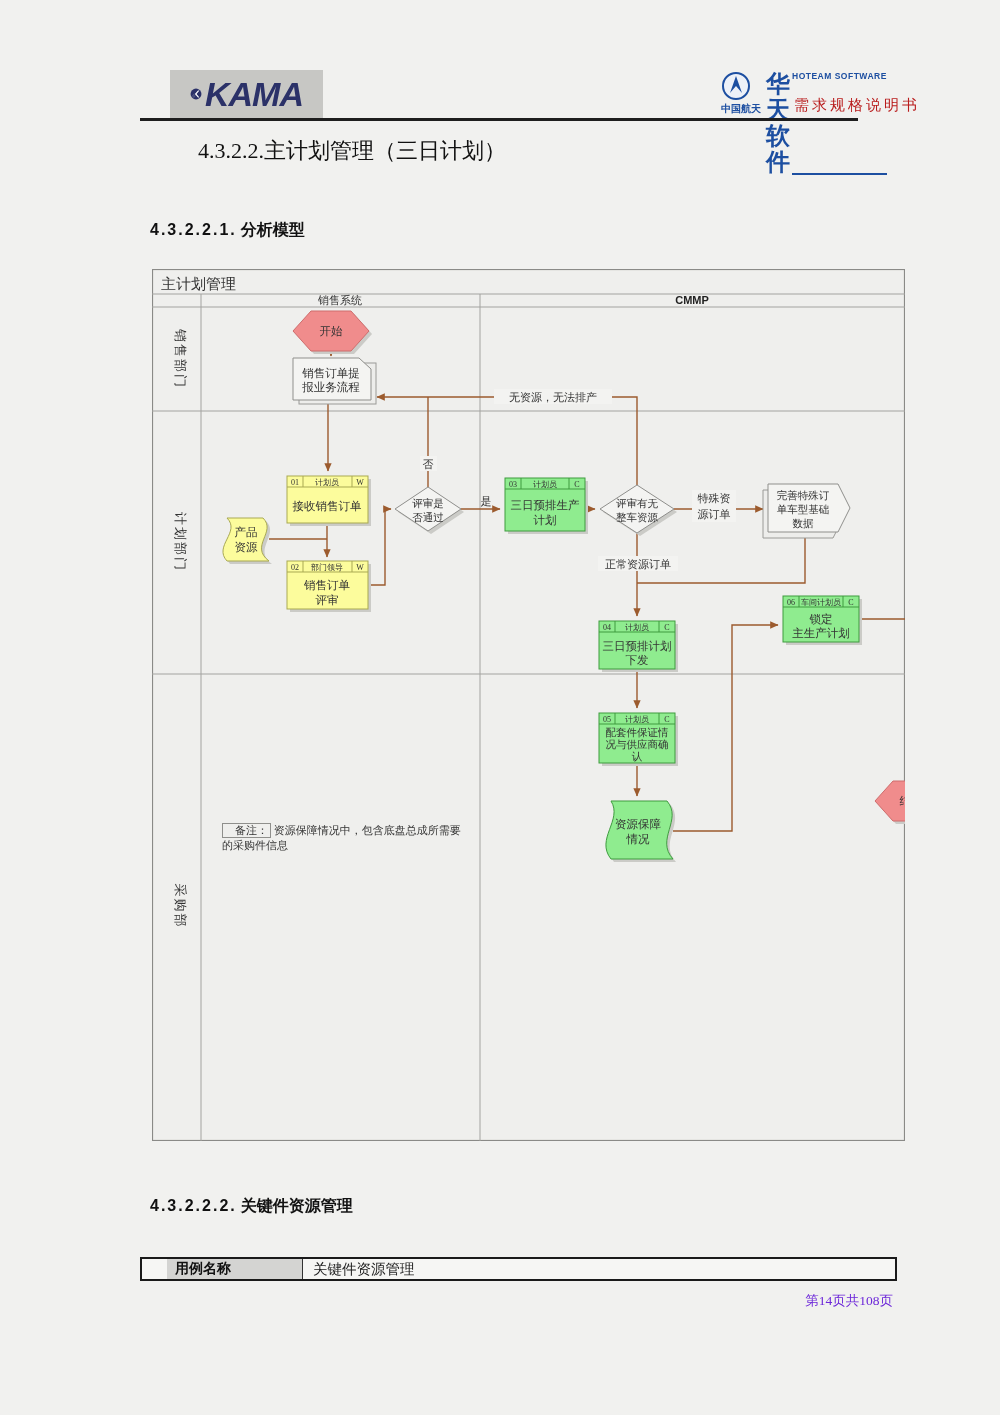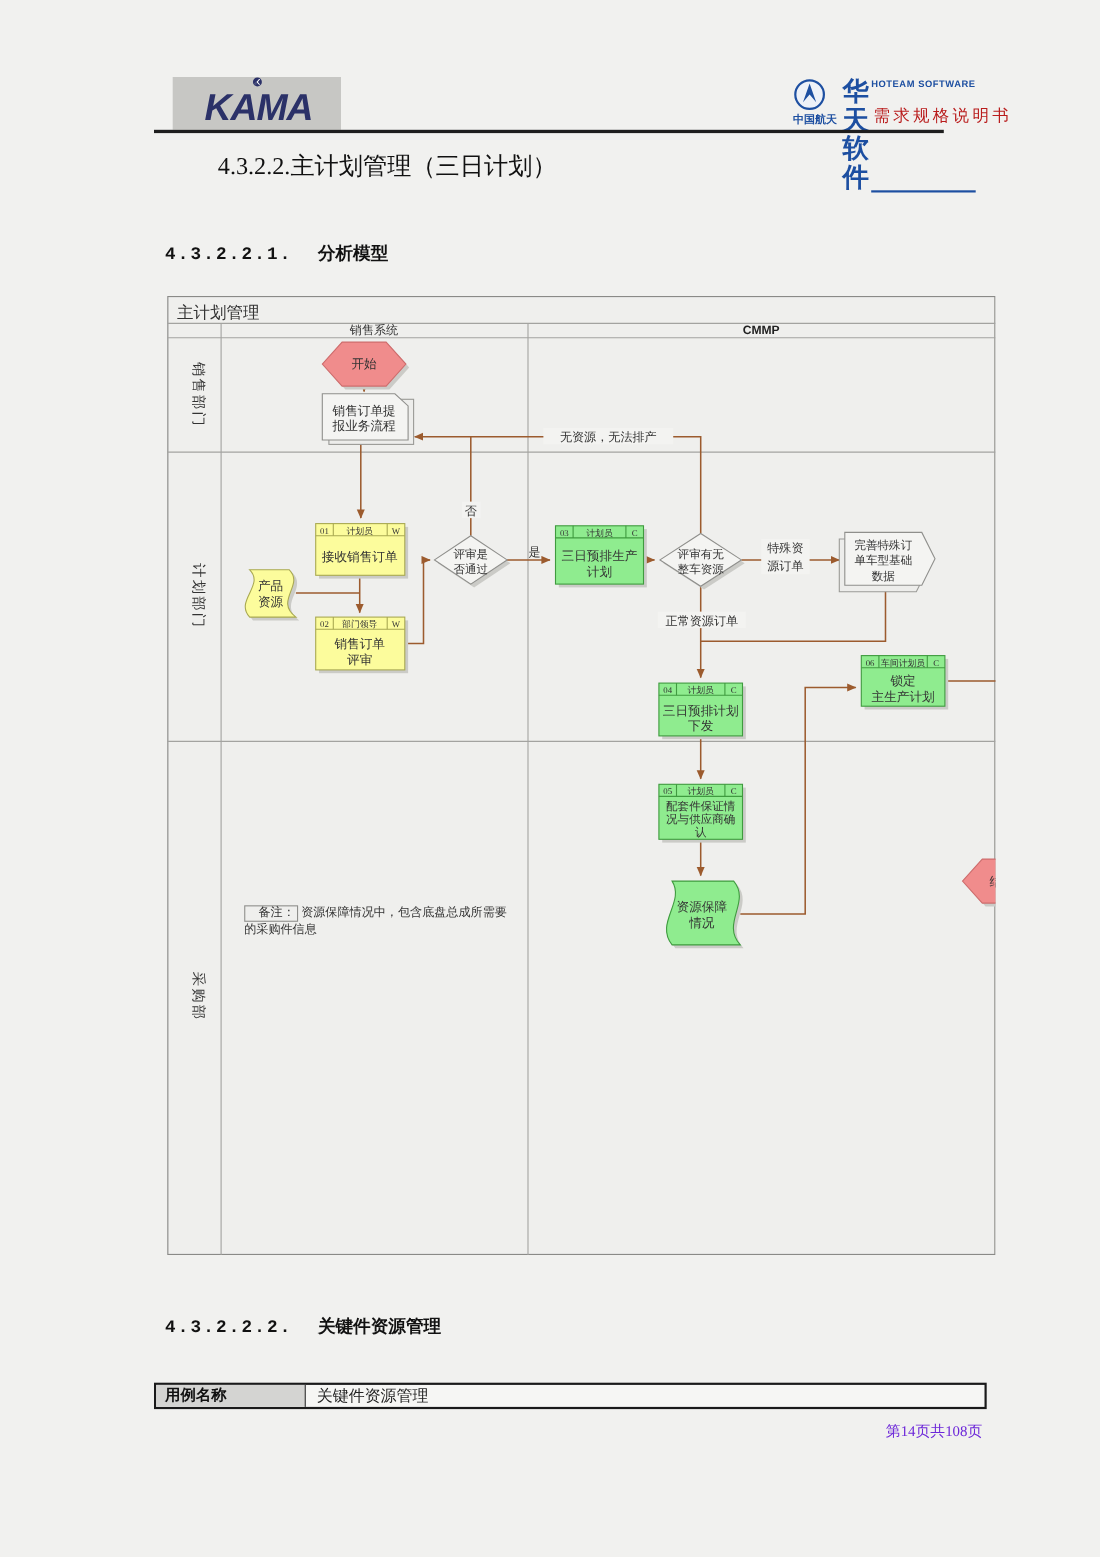--- a/index.html
+++ b/index.html
@@ -1,42 +1,42 @@
 <!DOCTYPE html>
 <html><head>
 <meta charset="utf-8">
 <style>
   html,body{margin:0;padding:0;}
   body{width:1000px;height:1415px;background:#F1F1EF;position:relative;
        font-family:"Liberation Serif","DejaVu Serif",serif;color:#222;}
   .abs{position:absolute;}
 
   
-  .kama-card{left:157px;top:70px;width:153px;height:48px;background:#C7C7C4;
-             display:flex;align-items:center;padding:0 20px;box-sizing:border-box;flex-direction:column;}
+  .kama-card{left:170px;top:70px;width:153px;height:48px;background:#C7C7C4;
+             display:flex;align-items:center;padding:0 20px;box-sizing:border-box;}
   .kama-text{font-family:"Liberation Sans","DejaVu Sans",sans-serif;font-weight:bold;
              font-style:italic;font-size:34px;color:#2B3168;letter-spacing:-1px;margin-left:3px;}
   .doc-title{left:0;top:96px;width:920px;text-align:right;font-size:15px;color:#b91c1c;letter-spacing:3px;}
   .hoteam{left:721px;top:71px;width:160px;display:flex;align-items:flex-start;}
   .hoteam-left{display:flex;flex-direction:column;align-items:flex-start;margin-right:5px;}
   .casc-label{font-size:10px;font-weight:bold;color:#1D4FA1;white-space:nowrap;
               font-family:"Liberation Sans","DejaVu Sans",sans-serif;margin-top:1px;}
   .hoteam-right{display:flex;flex-direction:row;}
   .hoteam-cn{font-size:24px;font-weight:bold;color:#1D4FA1;letter-spacing:2px;line-height:26px;
              font-family:"Liberation Sans","DejaVu Sans",sans-serif;}
   .hoteam-en{font-size:8.5px;font-weight:bold;color:#1D4FA1;letter-spacing:0.5px;
              font-family:"Liberation Sans","DejaVu Sans",sans-serif;border-bottom:2px solid #1D4FA1;
              padding-bottom:1px;white-space:nowrap;}
   .header-rule{left:140px;top:118px;width:718px;height:3px;background:#1e1e1e;}
 
   
   .h1{left:150px;top:136px;font-size:22px;color:#111;margin-left:48px;}
   .h2{left:150px;font-family:"Liberation Sans","DejaVu Sans",sans-serif;
       font-weight:bold;font-size:16px;color:#111;}
-  .h2 .num{letter-spacing:2px;margin-right:23px;font-family:Liberation Mono, monospace;}
+  .h2 .num{letter-spacing:2px;margin-right:4px;}
   .h2a{top:220px;} .h2b{top:1196px;}
 
   
   .chart{left:152px;top:269px;}
   svg text{font-family:"Liberation Serif","DejaVu Serif",serif;fill:#333;}
   .tt{font-size:15px;} .th{font-size:11px;} .thb{font-family:"Liberation Sans","DejaVu Sans",sans-serif;
       font-size:11px;font-weight:bold;fill:#222;}
   .lane{font-size:13px;fill:#333;letter-spacing:2px;}
   .nt{font-size:11.5px;} .nt2{font-size:10.5px;} .hd{font-size:8px;fill:#333;}
   .lb{font-size:11px;}
@@ -50,21 +50,21 @@
   .gray{fill:#F4F4F2;stroke:#8F8F8C;}
   .gray2{fill:#EDEDEB;stroke:#9A9A97;}
   .hex{fill:#F08C8C;stroke:#CE6D6D;}
   .lblbg{fill:#F3F3F1;}
 
   .chart-note{left:222px;top:823px;width:240px;font-size:11px;line-height:15px;color:#333;}
   .note-prefix{border:1px solid #8f8f8c;padding:0 2px 1px 12px;}
 
   
   .uc-table{left:140px;top:1257px;width:757px;height:24px;display:flex;
-            border:2px solid #1a1a1a;box-sizing:border-box;background:#F6F6F4;}
+            border:2px solid #1a1a1a;box-sizing:border-box;background:#F6F6F4;padding-left:25px;}
   .uc-head{width:136px;background:#D4D4D2;border-right:1px solid #333;display:flex;align-items:center;
            padding-left:8px;box-sizing:border-box;font-family:"Liberation Sans","DejaVu Sans",sans-serif;
            font-weight:bold;font-size:14px;color:#111;}
   .uc-val{flex:1;display:flex;align-items:center;padding-left:10px;font-size:14.5px;color:#222;}
 
   .footer{left:0;top:1292px;width:845px;text-align:right;font-size:13.5px;color:#6d28d9;padding-left:48px;}
 </style>
 </head>
 <body>
 

